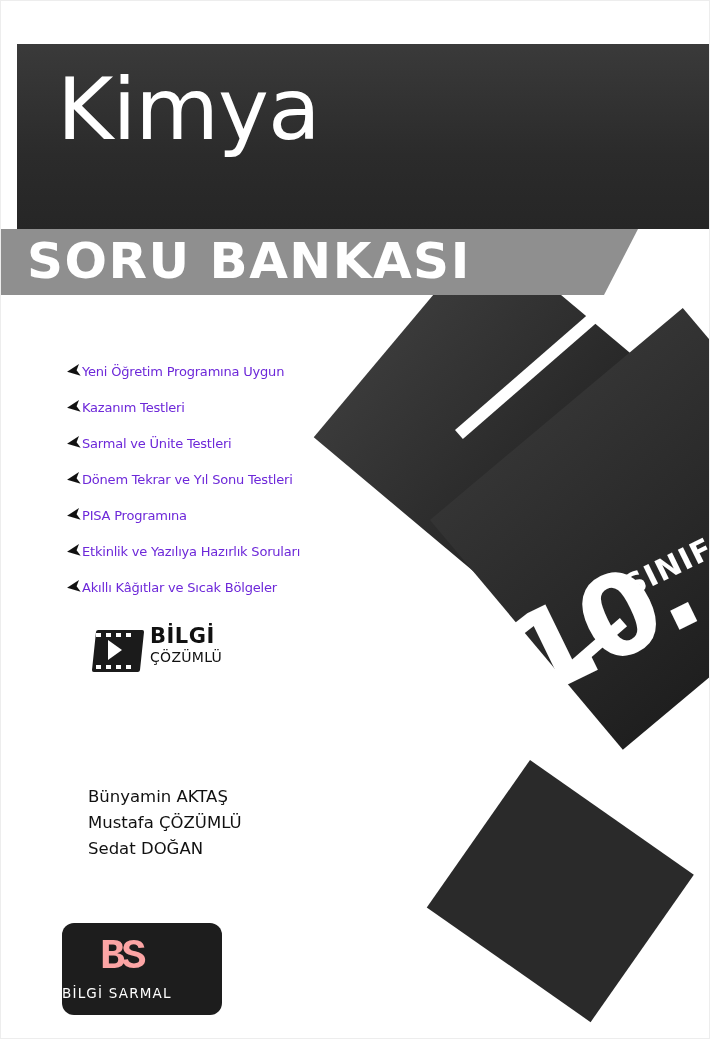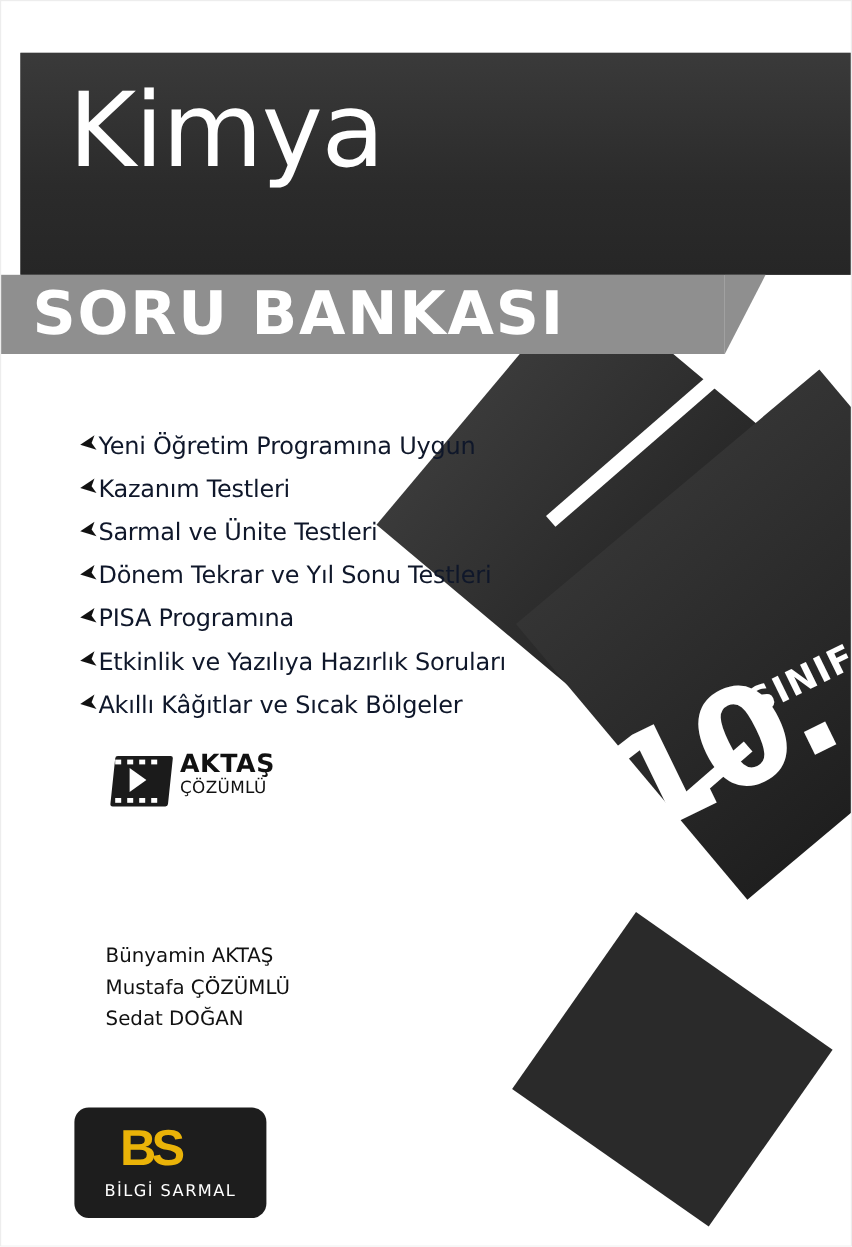--- a/index.html
+++ b/index.html
@@ -195,22 +195,22 @@
   .feature-arrow {
     width: 22px;
     flex: 0 0 22px;
     color: #111111;
     font-size: 19px;
     line-height: 26px;
     transform: scaleX(-1) rotate(8deg);
     display: inline-block;
   }
   .feature-text {
-    color: #0f172a;
-    font-size: 20px;
+    color: #6d28d9;
+    font-size: 13px;
     line-height: 27px;
     font-family: "DejaVu Sans", sans-serif;
     letter-spacing: -0.2px;
   }
 
   
   .video-badge {
     position: absolute;
     left: 88px;
     top: 622px;
@@ -303,33 +303,32 @@
     background: #1d1d1d;
     border-radius: 12px;
     z-index: 6;
   }
   .logo-mark {
     position: absolute;
     left: 38px;
     top: 10px;
     width: 86px;
     height: 48px;
-    color: #eab308;
+    color: #fca5a5;
     font-size: 42px;
     font-weight: bold;
-    font-family: Liberation Sans, sans-serif;
+    font-family: Liberation Mono, monospace;
     letter-spacing: -4px;
     line-height: 48px;
   }
   .logo-text {
     position: absolute;
     left: 0;
     top: 62px;
     width: 160px;
-    text-align: center;
     color: #ffffff;
     font-size: 13.5px;
     letter-spacing: 1.2px;
     font-family: "DejaVu Sans", sans-serif;
   }
 
   
   .page-edge {
     position: absolute;
     left: 0; top: 0;
@@ -406,21 +405,21 @@
         <span style="left:20px; top:0px;"></span>
         <span style="left:30px; top:0px;"></span>
         <span style="left:0px;  top:32px;"></span>
         <span style="left:10px; top:32px;"></span>
         <span style="left:20px; top:32px;"></span>
         <span style="left:30px; top:32px;"></span>
       </div>
       <div class="film-play"></div>
     </div>
     <div class="video-text">
-      <div class="video-title">AKTAŞ</div>
+      <div class="video-title">BİLGİ</div>
       <div class="video-sub">ÇÖZÜMLÜ</div>
     </div>
   </div>
 
   <div class="authors">
     <div class="author">Bünyamin AKTAŞ</div>
     <div class="author">Mustafa ÇÖZÜMLÜ</div>
     <div class="author">Sedat DOĞAN</div>
   </div>
 

